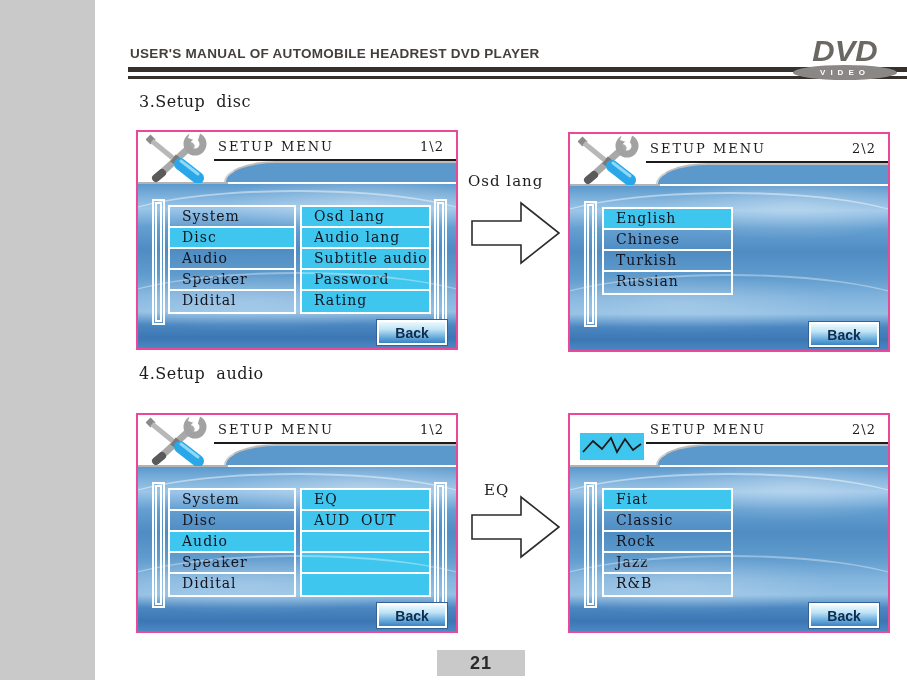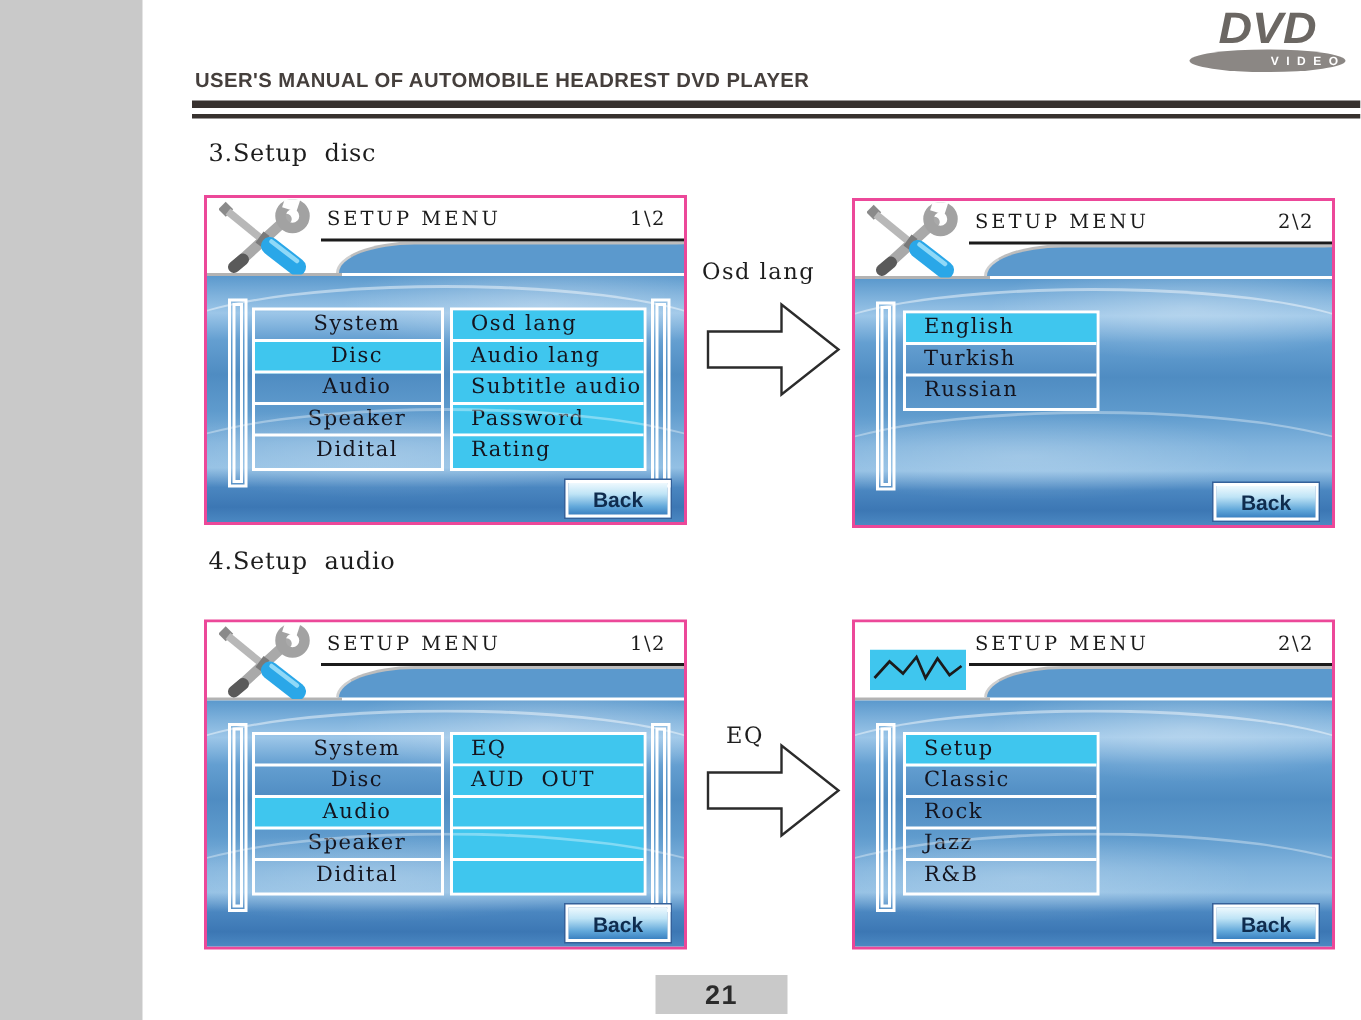--- a/index.html
+++ b/index.html
@@ -8,28 +8,28 @@
     background:#ffffff;font-family:"Liberation Sans",sans-serif;
   }
   .sidebar{position:absolute;left:0;top:0;width:95px;height:680px;background:#c9c9c9;}
   .manual-title{
     position:absolute;left:130px;top:46px;font-weight:bold;font-size:13.5px;
     color:#453f3c;letter-spacing:.3px;white-space:pre;
   }
   .rule1{position:absolute;left:128px;top:67px;width:779px;height:5px;background:#37312e;}
   .rule2{position:absolute;left:128px;top:76px;width:779px;height:3px;background:#37312e;}
 
-  .dvd-logo{position:absolute;left:788px;top:4px;width:114px;text-align:center;}
+  .dvd-logo{position:absolute;left:788px;top:36px;width:114px;text-align:center;}
   .dvd-text{
     font-weight:900;font-style:italic;font-size:31px;line-height:30px;
     color:#6b6763;letter-spacing:0;transform:scaleY(.95);
   }
   .dvd-ellipse{
     width:104px;height:15px;margin:-1px auto 0;background:#8b8784;border-radius:50%;
-    color:#fff;font-size:8px;font-weight:bold;letter-spacing:5px;line-height:15px;text-align:right;
+    color:#fff;font-size:8px;font-weight:bold;letter-spacing:5px;line-height:15px;text-align:center;
   }
 
   .section-heading{
     position:absolute;font-family:"DejaVu Serif",serif;font-size:16px;color:#1d1d1d;
     letter-spacing:.5px;white-space:pre;
   }
   .trans-label{
     position:absolute;font-family:"DejaVu Serif",serif;font-size:15px;color:#1d1d1d;
     letter-spacing:1px;white-space:pre;
   }
@@ -80,21 +80,21 @@
     content:"";position:absolute;left:-40px;right:-40px;top:88px;height:80px;border-radius:50%;
     border-top:2px solid rgba(255,255,255,.35);
   }
 
   .sbar{position:absolute;width:13px;height:126px;top:15px;border:2px solid #fff;box-sizing:border-box;}
   .sbar.left{left:14px;}
   .sbar.right{left:296px;}
   .sbar-inner{position:absolute;left:1px;right:1px;top:1px;bottom:1px;border:2px solid #fff;}
 
   .menu-col{position:absolute;top:21px;border:2px solid #fff;box-sizing:border-box;}
-  .col-main{left:30px;width:128px;text-align:center;}
+  .col-main{left:30px;width:128px;}
   .col-sub{left:162px;width:131px;}
   .col-single{left:32px;width:131px;}
   .menu-item{
     height:21px;line-height:19px;box-sizing:border-box;border-bottom:2px solid #fff;
     font-family:"DejaVu Serif",serif;font-size:14px;letter-spacing:1px;color:#14141e;
     padding-left:12px;white-space:pre;cursor:default;
   }
   .menu-item:last-child{border-bottom:none;}
   .menu-item.sel,.menu-item.cyan{background:#3fc6ee;}
 
@@ -196,20 +196,21 @@
     </div>
     <div class="scr-title">SETUP MENU</div>
     <div class="scr-page">2\2</div>
   </div>
   <div class="scr-body">
     <div class="sbar left">
         <div class="sbar-inner"></div>
       </div>
     <div class="menu-col col-single">
       <div class="menu-item sel">English</div>
+      <div class="menu-item">Chinese</div>
       <div class="menu-item">Turkish</div>
       <div class="menu-item">Russian</div>
     </div>
     <button class="back-btn">Back</button>
   </div>
 </div>
 
 <div class="screen" style="left:136px;top:413px">
   <div class="scr-header">
     <div class="scr-curve"></div>
@@ -275,21 +276,21 @@
       </svg>
     </div>
     <div class="scr-title">SETUP MENU</div>
     <div class="scr-page">2\2</div>
   </div>
   <div class="scr-body">
     <div class="sbar left">
         <div class="sbar-inner"></div>
       </div>
     <div class="menu-col col-single">
-      <div class="menu-item sel">Setup</div>
+      <div class="menu-item sel">Fiat</div>
       <div class="menu-item">Classic</div>
       <div class="menu-item">Rock</div>
       <div class="menu-item">Jazz</div>
       <div class="menu-item">R&amp;B</div>
     </div>
     <button class="back-btn">Back</button>
   </div>
 </div>
 
 <div class="page-num">21</div>

